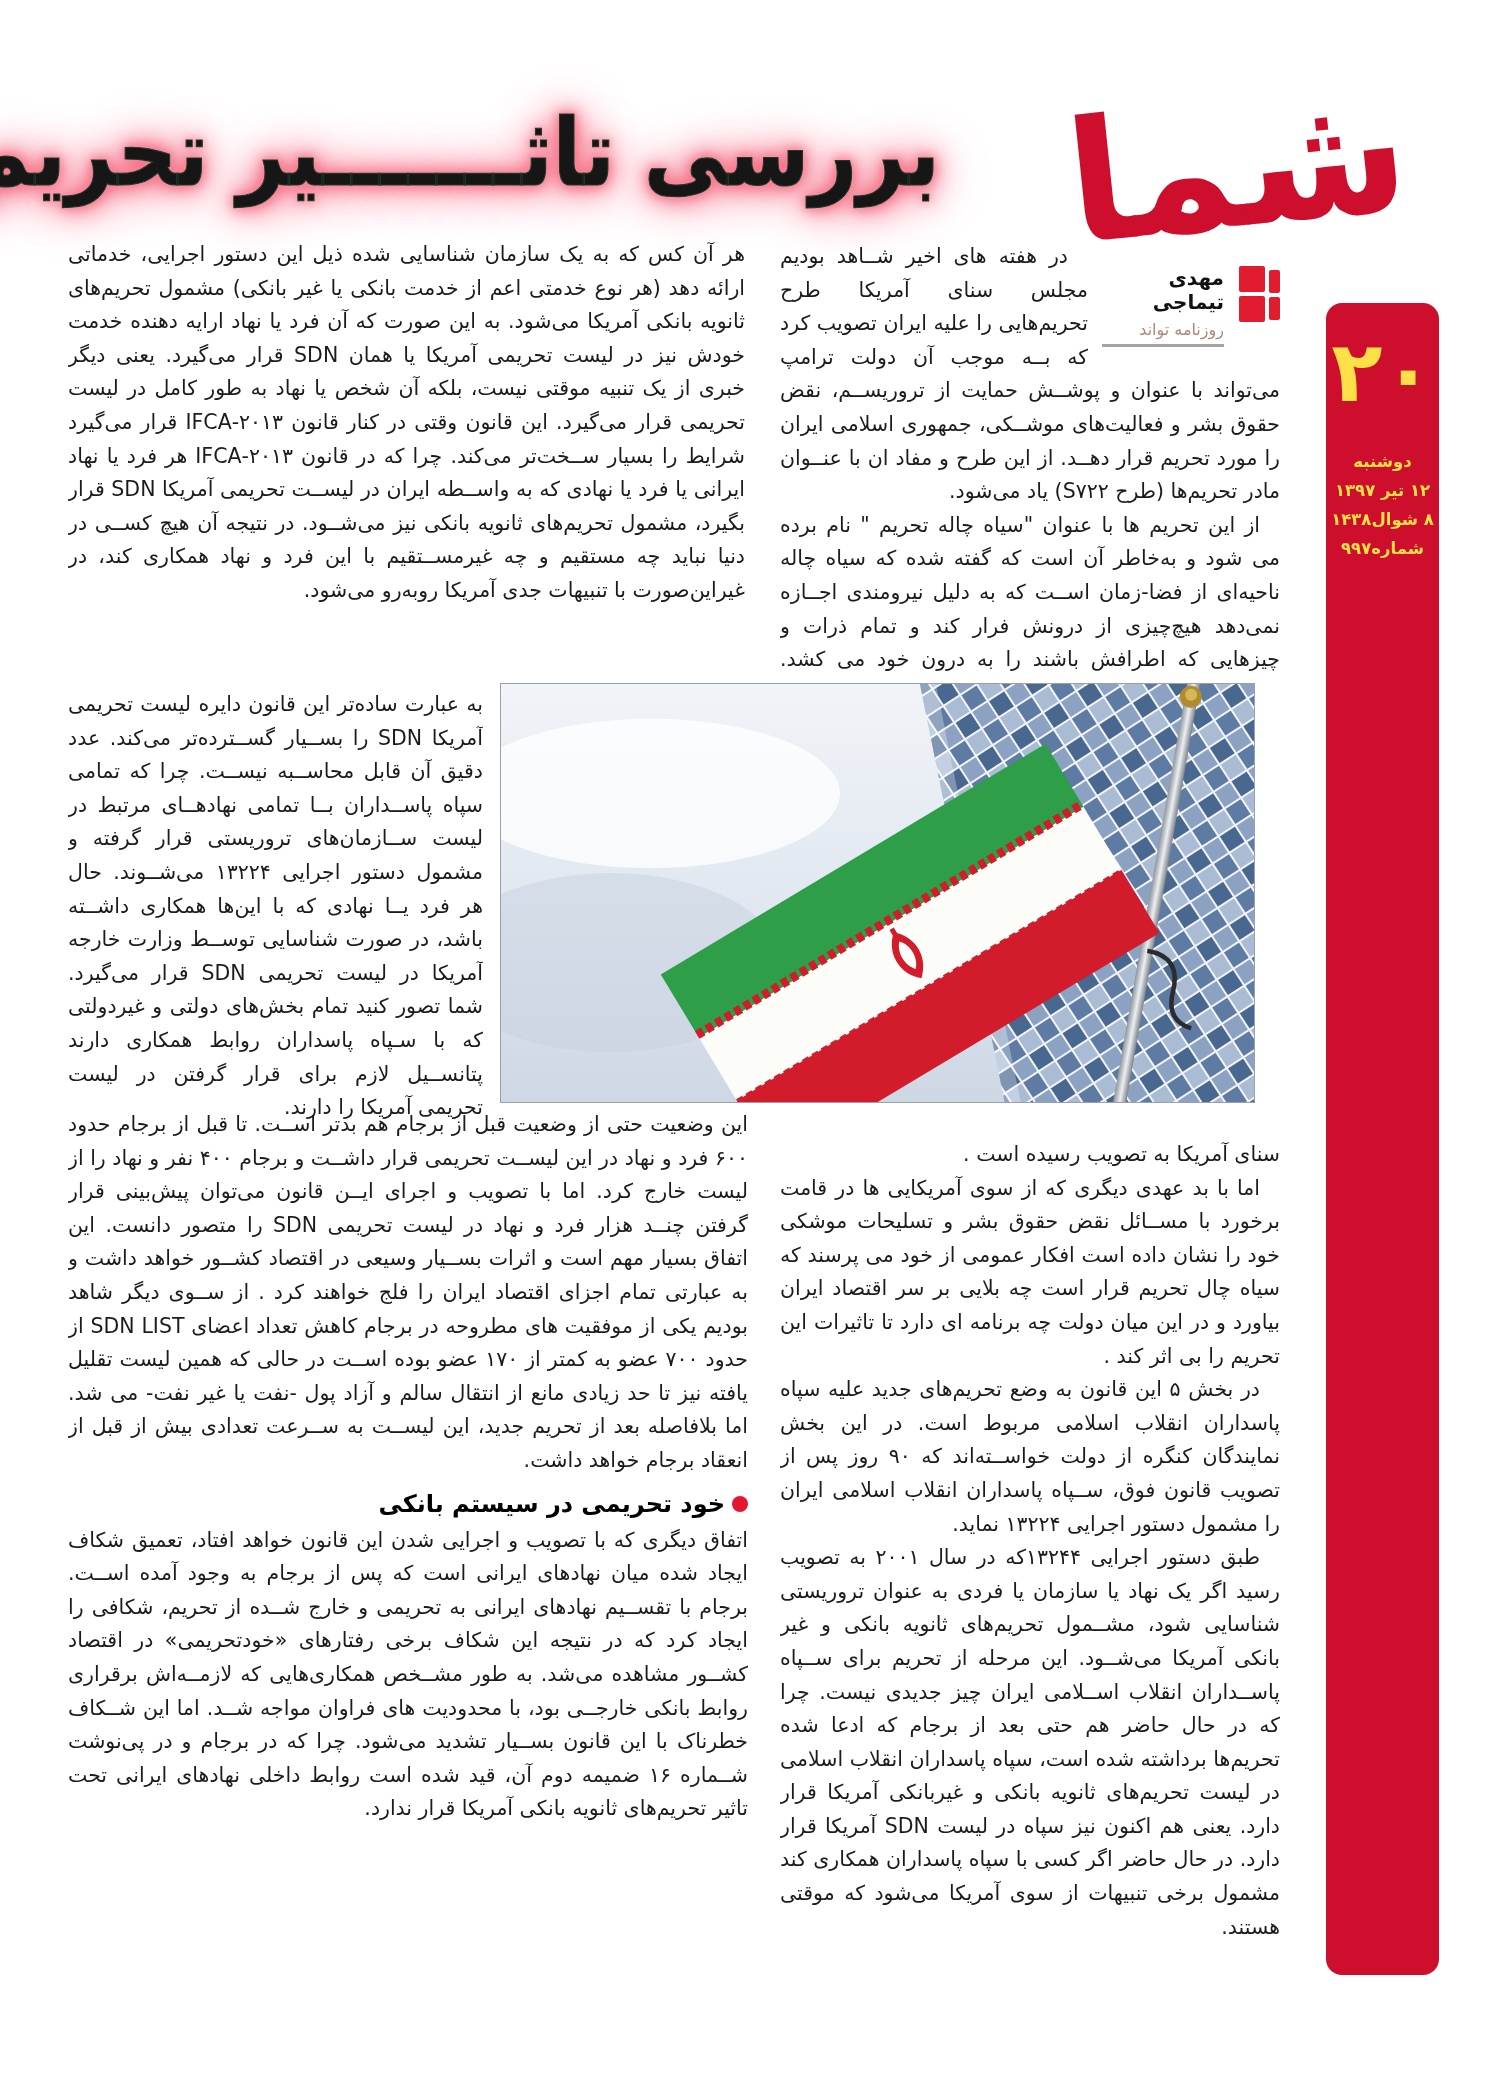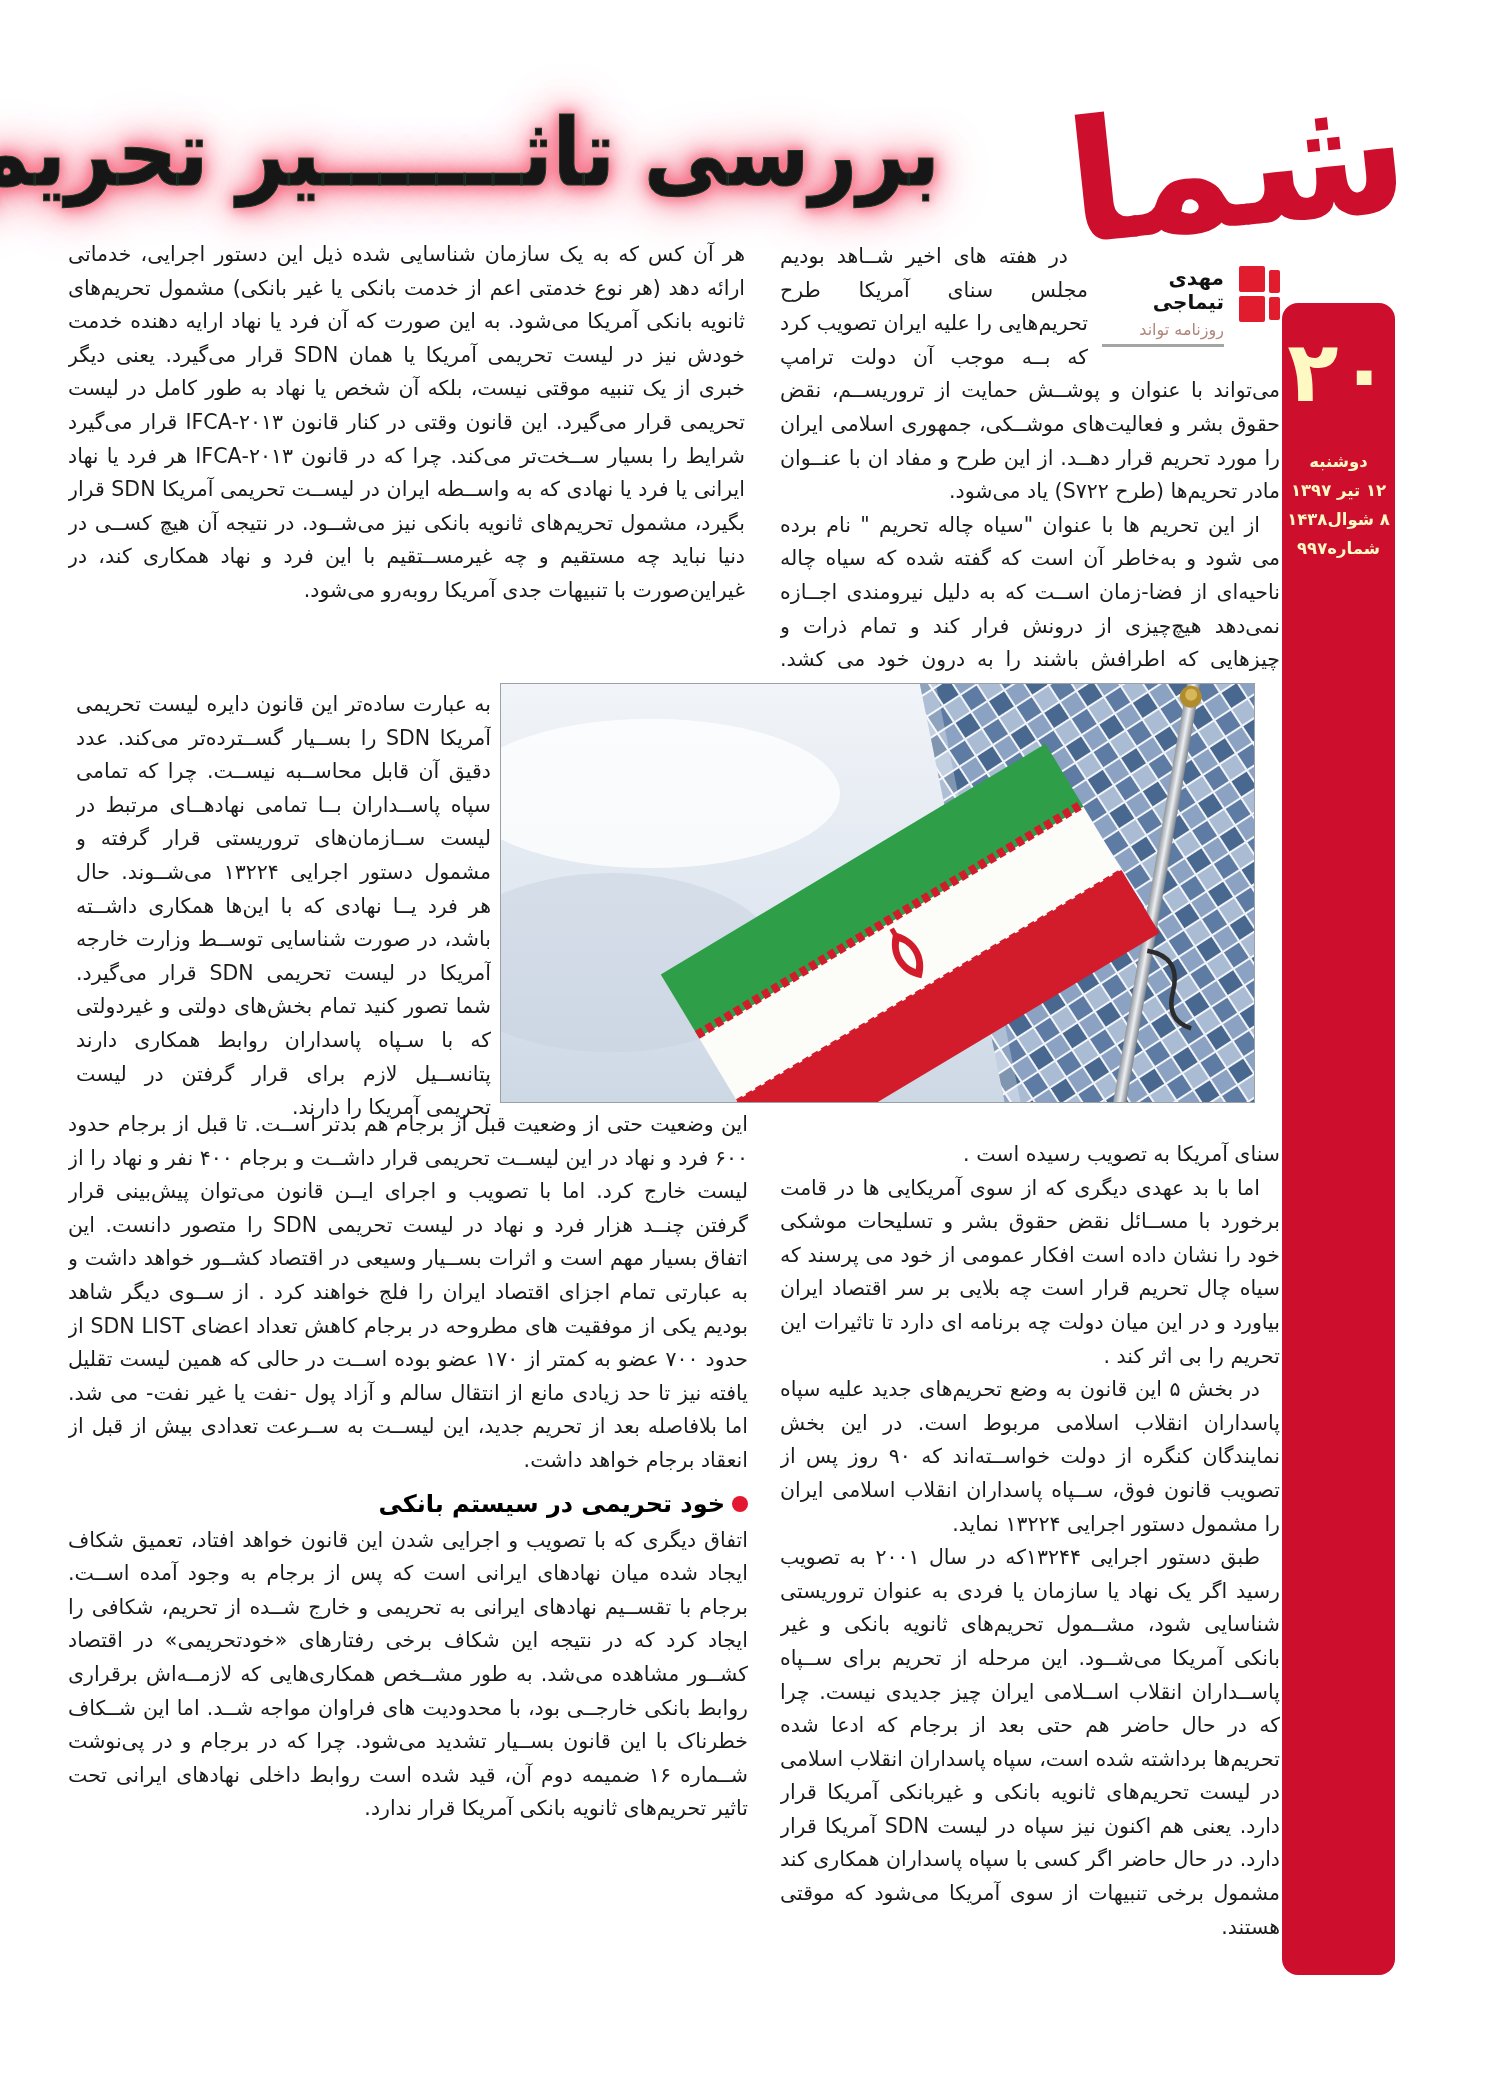--- a/index.html
+++ b/index.html
@@ -9,30 +9,30 @@
   .headline{position:absolute;left:78px;top:84px;width:862px;height:132px;
     font-size:83px;font-weight:bold;color:#161616;white-space:nowrap;
     text-align:justify;text-align-last:justify;line-height:124px;
     -webkit-text-stroke:1px #1d3a26;
     text-shadow:0 0 7px #ff8a9b,0 0 14px #f4607a,0 0 24px #f4607a,0 0 40px #ef7a90,0 0 55px #f4a0ae;
     transform:scaleY(1.12);transform-origin:top;}
   
   .logo{position:absolute;left:1228px;top:14px;width:180px;height:300px;
     font-size:168px;font-weight:bold;color:#ce0e2d;line-height:290px;text-align:center;
     transform:rotate(-6deg);}
-  .sidebar{position:absolute;left:1282px;top:303px;width:113px;height:1672px;
-    background:#ce0e2d;border-radius:16px;color:#fef9c3;}
+  .sidebar{position:absolute;left:1326px;top:303px;width:113px;height:1672px;
+    background:#ce0e2d;border-radius:16px;color:#fde047;}
   .pagenum{margin-top:14px;font-size:84px;font-weight:bold;text-align:center;line-height:110px;}
   .dateline{margin-top:20px;font-size:16.5px;font-weight:bold;text-align:center;line-height:29px;}
   
   .col{position:absolute;overflow:hidden;color:#1b1b1b;}
   .col p{margin:0;font-size:20.5px;line-height:33.6px;text-align:justify;}
   .col p + p{text-indent:20px;}
   .col-left-top{left:68px;top:238px;width:677px;height:450px;}
-  .col-left-mid{left:68px;top:688px;width:415px;height:452px;margin-left:8px;}
+  .col-left-mid{left:68px;top:688px;width:415px;height:452px;}
   .col-left-bottom{left:68px;top:1108px;width:680px;height:830px;}
   .col-right-top{left:780px;top:240px;width:500px;height:443px;}
   .col-right-bottom{left:780px;top:1138px;width:500px;height:840px;}
   .indent{text-indent:20px;}
   h3.sec{margin:12px 0 6px;font-size:24px;font-weight:bold;color:#000;display:flex;align-items:center;gap:7px;}
   .dot{display:inline-block;width:16px;height:16px;border-radius:50%;background:#e3172f;flex:0 0 auto;}
   
   .byline{float:right;width:178px;height:100px;margin:18px 0 8px 14px;display:flex;gap:10px;align-items:flex-start;}
   .badge{position:relative;width:46px;height:58px;flex:0 0 auto;margin-top:8px;}
   .badge i{position:absolute;display:block;background:#e01c2e;border-radius:2px;}

